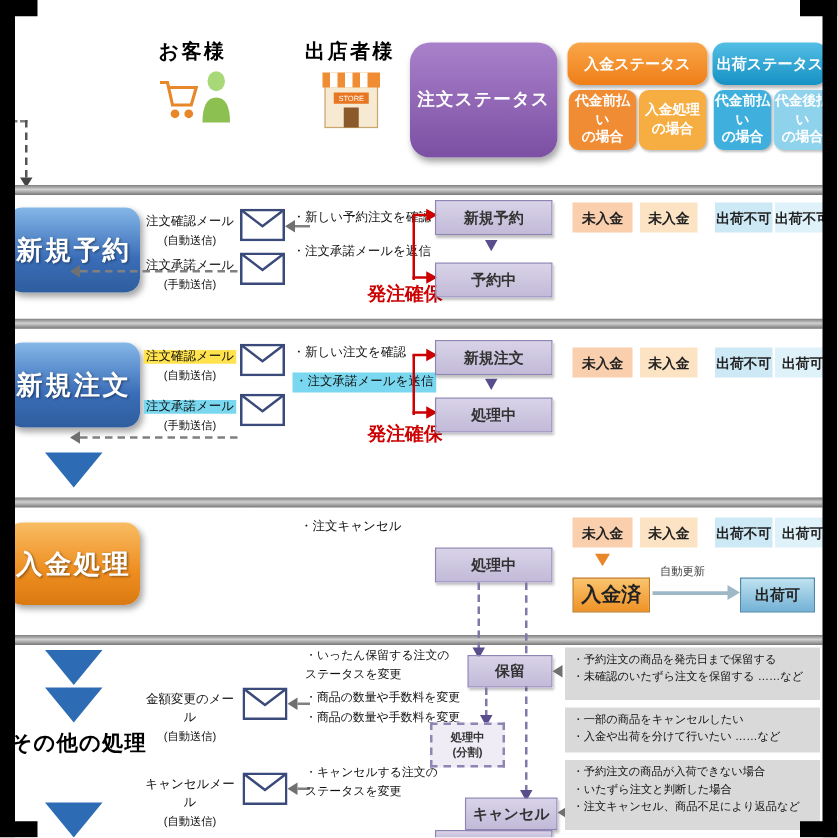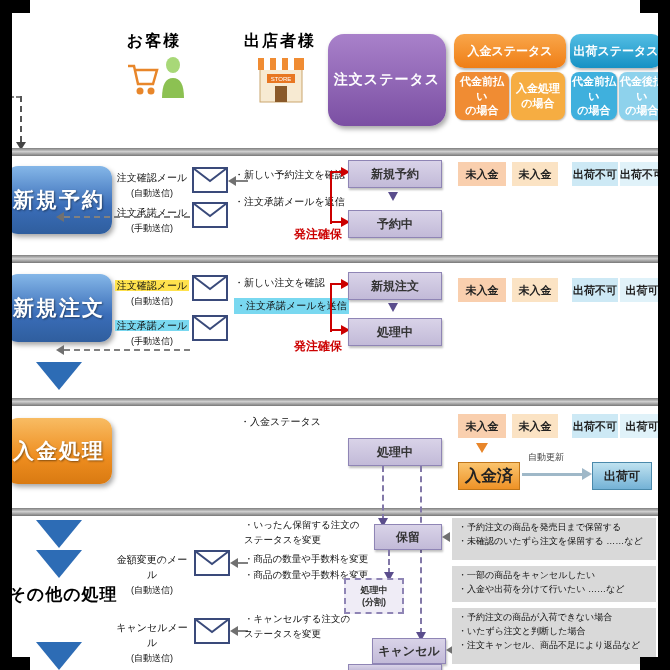--- a/index.html
+++ b/index.html
@@ -35,21 +35,21 @@
   .cell-b2{background:#e0f2f9;}
   .paid{background:linear-gradient(180deg,#fac46e,#ee9226);border:1px solid #c0761a;
         font-size:16px;font-weight:bold;color:#222;}
   .shipok{background:linear-gradient(180deg,#bfe2f0,#74b2d6);border:1px solid #4a89ab;
           font-size:12px;font-weight:bold;color:#222;}
   .note{font-size:10px;color:#111;line-height:1.55;}
   .mail{font-size:10px;text-align:center;line-height:1.5;color:#111;}
   .mail .sm{font-size:9px;}
   .hl-y{background:#ffe24d;padding:0 2px;}
   .hl-c{background:#79d8f0;padding:0 2px;}
-  .red-note{color:#c00;font-size:12px;font-weight:bold;}
+  .red-note{color:#c00;font-size:15px;font-weight:bold;}
   .gray-info{background:#d9d9d9;font-size:9px;line-height:1.55;padding:3px 6px;color:#111;}
   .dash-h{border-top:2px dashed #808080;}
   .dash-v{border-left:2px dashed #8278a8;}
   .dash-v-gray{border-left:2px dashed #555;}
   .red-h{height:2px;background:#c00;}
   .red-v{width:2px;background:#c00;}
   .arr-r-red{width:0;height:0;border-top:5px solid transparent;border-bottom:5px solid transparent;border-left:9px solid #c00;}
   .arr-l-gray{width:0;height:0;border-top:5px solid transparent;border-bottom:5px solid transparent;border-right:8px solid #707070;}
   .arr-d-purple{width:0;height:0;border-left:5px solid transparent;border-right:5px solid transparent;border-top:9px solid #5a4d8c;}
   .arr-d-dkgray{width:0;height:0;border-left:5px solid transparent;border-right:5px solid transparent;border-top:8px solid #444;}
@@ -207,21 +207,21 @@
 
   <div class="abs cell cell-o1 flex" style="left:458px;top:278px;width:48px;height:24px;">未入金</div>
   <div class="abs cell cell-o2 flex" style="left:512px;top:278px;width:46px;height:24px;">未入金</div>
   <div class="abs cell cell-b1 flex" style="left:572px;top:278px;width:46px;height:24px;">出荷不可</div>
   <div class="abs cell cell-b2 flex" style="left:620px;top:278px;width:44px;height:24px;">出荷可</div>
 
   <div class="abs tri-blue" style="left:36px;top:362px;"></div>
 
   <div class="abs big-box orange-box flex" style="left:6px;top:418px;width:106px;height:66px;">入金処理</div>
 
-  <div class="abs note" style="left:240px;top:414px;">・入金ステータス</div>
+  <div class="abs note" style="left:240px;top:414px;">・注文キャンセル</div>
 
   <div class="abs lav flex" style="left:348px;top:438px;width:92px;height:26px;">処理中</div>
 
   <div class="abs cell cell-o1 flex" style="left:458px;top:414px;width:48px;height:24px;">未入金</div>
   <div class="abs cell cell-o2 flex" style="left:512px;top:414px;width:46px;height:24px;">未入金</div>
   <div class="abs cell cell-b1 flex" style="left:572px;top:414px;width:46px;height:24px;">出荷不可</div>
   <div class="abs cell cell-b2 flex" style="left:620px;top:414px;width:44px;height:24px;">出荷可</div>
 
   <div class="abs arr-d-orange" style="left:476px;top:443px;"></div>
   <div class="abs paid flex" style="left:458px;top:462px;width:60px;height:26px;">入金済</div>

